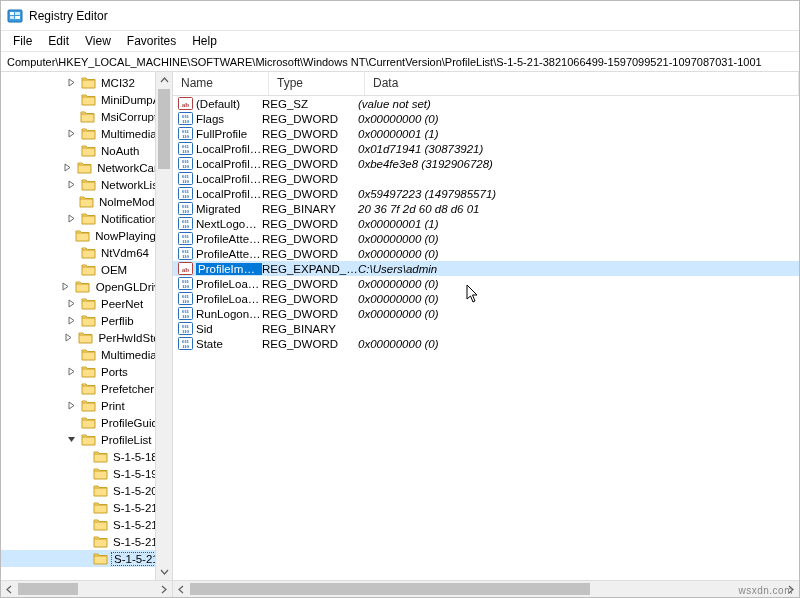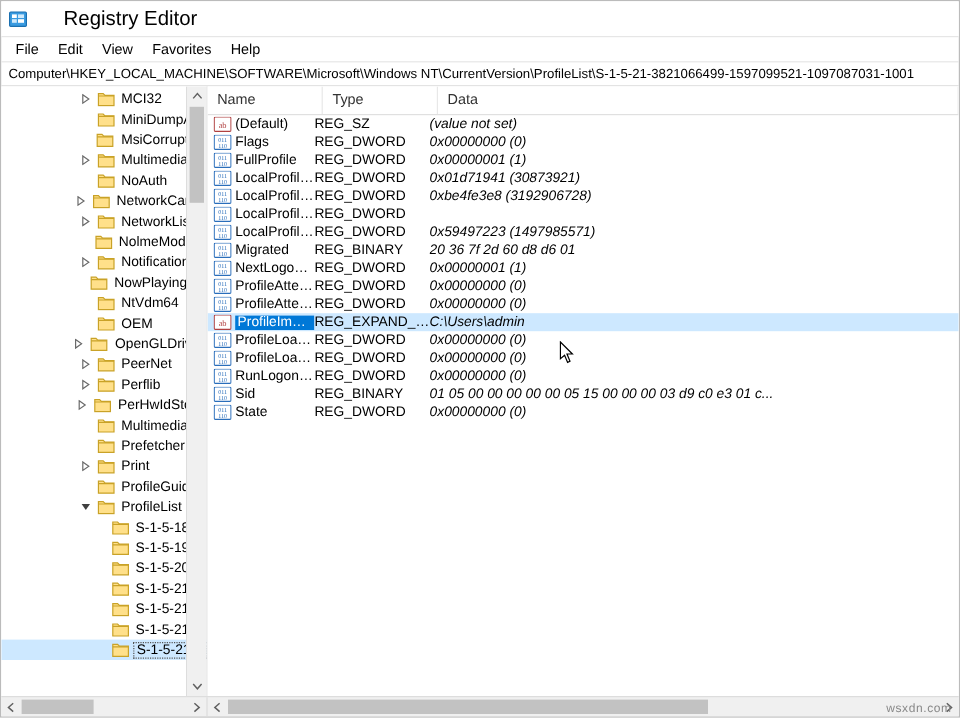--- a/index.html
+++ b/index.html
@@ -20,21 +20,21 @@
   align-items: center;
   padding: 0 6px;
   background: #fff;
   border-bottom: 1px solid #e6e6e6;
 }
 .titlebar-icon {
   width: 16px; height: 16px;
   margin-right: 6px;
   display: inline-flex; align-items: center; justify-content: center;
 }
-.titlebar-text { font-size: 17px; margin-left: 24px; }
+.titlebar-text { font-size: 12px; }
 .menubar {
   height: 21px;
   display: flex;
   align-items: center;
   padding: 0 4px;
   border-bottom: 1px solid #e6e6e6;
 }
 .menubar span {
   padding: 2px 8px;
   cursor: default;
@@ -128,21 +128,21 @@
   height: 15px;
   font-size: 11.5px;
   cursor: default;
 }
 .row.selected { background: #cde8ff; }
 .row.selected .cell-name-text { background: #0078d7; color:#fff; padding:0 2px; }
 .val-icon {
   width: 16px; height: 14px;
   margin: 0 3px 0 4px;
   flex: 0 0 16px;
-  display:inline-flex;align-items:center;justify-content:center;
+  display:inline-flex;align-items:center;justify-content:center;font-weight:bold;
 }
 .cell { overflow: hidden; white-space: nowrap; text-overflow: ellipsis; }
 .cell-name { width: 89px; display:flex; align-items:center; }
 .cell-name-text { overflow:hidden; text-overflow:ellipsis; white-space:nowrap; }
 .cell-type { width: 96px; }
 .cell-data { flex: 1; font-style: italic; }
 
 .bottom-scrollbar {
   height: 17px;
   background: #f0f0f0;
@@ -415,20 +415,35 @@
         <div class="tree-node">
           <span class="indent" style="width:64px"></span>
           <span class="expander"></span>
           <span class="folder-icon">
             <svg width="15" height="13" viewBox="0 0 15 13">
               <path d="M1 2 L5 2 L6.5 3.5 L14 3.5 L14 12 L1 12 Z" fill="#ffe08a" stroke="#c9a227"></path>
               <path d="M1 4 L14 4" stroke="#c9a227"></path>
             </svg>
           </span>
           <span class="node-label">Multimedia</span>
+        </div>
+        <div class="tree-node">
+          <span class="indent" style="width:64px"></span>
+          <span class="expander">
+            <svg width="9" height="9" viewBox="0 0 9 9">
+              <path d="M2 1 L7 4.5 L2 8 Z" fill="none" stroke="#6a6a6a" stroke-width="1"></path>
+            </svg>
+          </span>
+          <span class="folder-icon">
+            <svg width="15" height="13" viewBox="0 0 15 13">
+              <path d="M1 2 L5 2 L6.5 3.5 L14 3.5 L14 12 L1 12 Z" fill="#ffe08a" stroke="#c9a227"></path>
+              <path d="M1 4 L14 4" stroke="#c9a227"></path>
+            </svg>
+          </span>
+          <span class="node-label">Ports</span>
         </div>
         <div class="tree-node">
           <span class="indent" style="width:64px"></span>
           <span class="expander"></span>
           <span class="folder-icon">
             <svg width="15" height="13" viewBox="0 0 15 13">
               <path d="M1 2 L5 2 L6.5 3.5 L14 3.5 L14 12 L1 12 Z" fill="#ffe08a" stroke="#c9a227"></path>
               <path d="M1 4 L14 4" stroke="#c9a227"></path>
             </svg>
           </span>
@@ -789,21 +804,20 @@
             <span class="val-icon">
               <svg width="15" height="13" viewBox="0 0 15 13">
                 <rect x="0.5" y="0.5" width="14" height="12" rx="1" fill="#fff" stroke="#2a6ebb"></rect>
                 <text x="7.5" y="6" text-anchor="middle" font-size="5" fill="#2a6ebb" font-family="Tahoma">011</text>
                 <text x="7.5" y="11" text-anchor="middle" font-size="5" fill="#2a6ebb" font-family="Tahoma">110</text>
               </svg>
             </span>
             <span class="cell-name-text">Sid</span>
           </div>
           <div class="cell cell-type">REG_BINARY</div>
-          <div class="cell cell-data">01 05 00 00 00 00 00 05 15 00 00 00 03 d9 c0 e3 01 c...</div>
         </div>
         <div class="row">
           <div class="cell cell-name">
             <span class="val-icon">
               <svg width="15" height="13" viewBox="0 0 15 13">
                 <rect x="0.5" y="0.5" width="14" height="12" rx="1" fill="#fff" stroke="#2a6ebb"></rect>
                 <text x="7.5" y="6" text-anchor="middle" font-size="5" fill="#2a6ebb" font-family="Tahoma">011</text>
                 <text x="7.5" y="11" text-anchor="middle" font-size="5" fill="#2a6ebb" font-family="Tahoma">110</text>
               </svg>
             </span>

